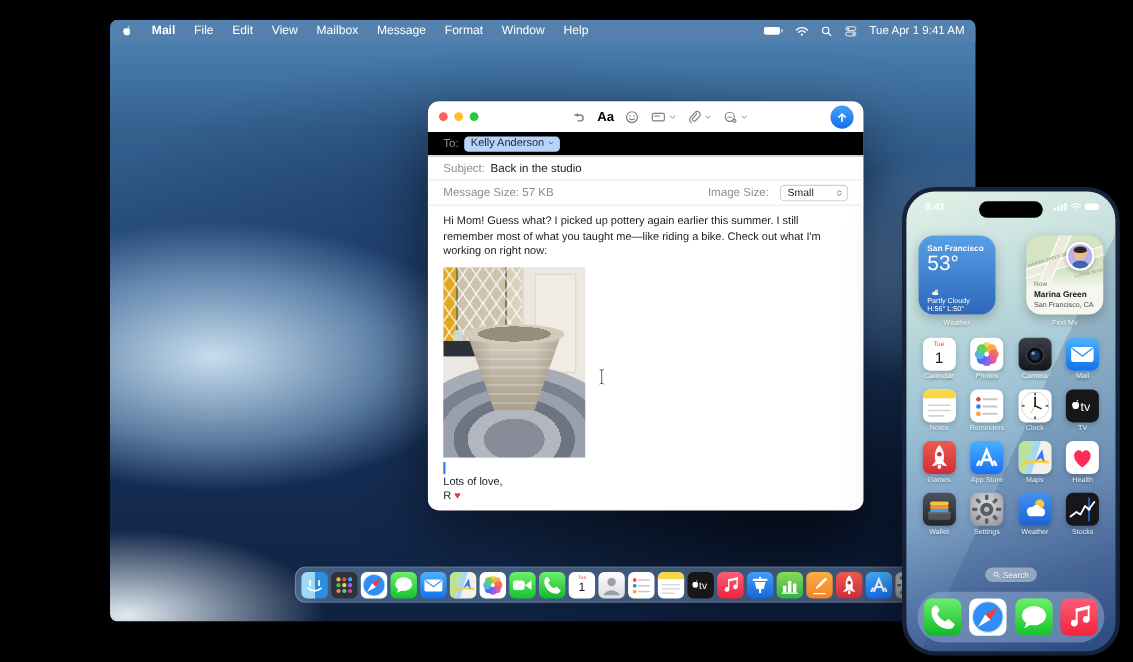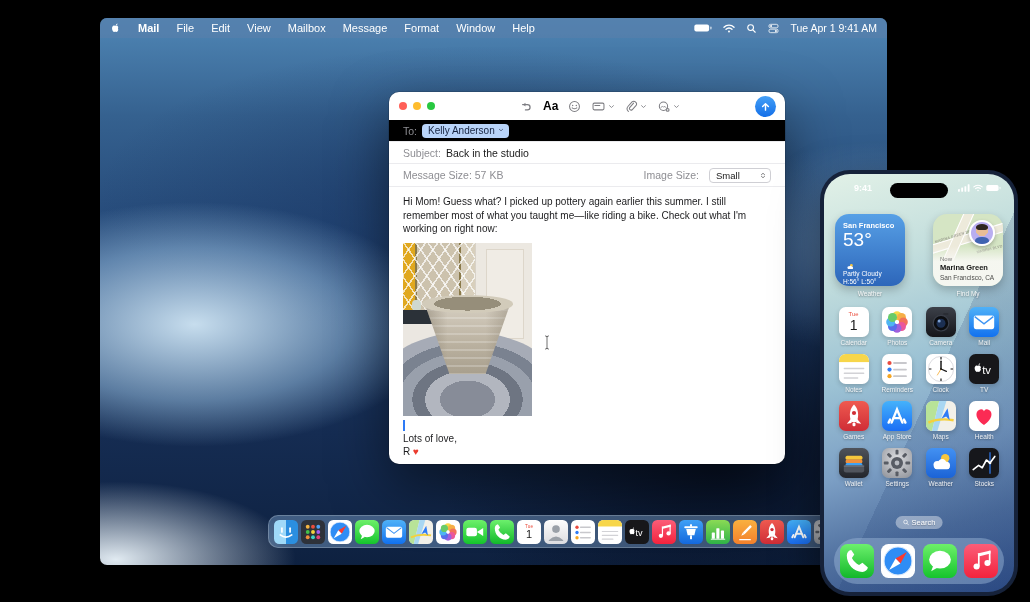--- a/index.html
+++ b/index.html
@@ -121,21 +121,21 @@
   .pi .cal-day { font-size:14px; }
 
   
   #iphone { position:absolute; left:820px; top:170px; width:198px; height:426px; background:#16223a;
     border-radius:30px; padding:4px; z-index:50; box-shadow:0 18px 45px rgba(0,0,0,.55); }
   #screen { position:relative; width:100%; height:100%; border-radius:26px; overflow:hidden;
     background:linear-gradient(163deg,#e2f1e7 0%,#c3dedd 22%,#9cc2d4 45%,#7b9ec4 65%,#50709f 82%,#2e4c86 100%); }
   #screen:before { content:""; position:absolute; inset:0;
     background:linear-gradient(115deg, transparent 0 54%, rgba(28,58,112,.18) 54% 100%); }
   #p-status { position:absolute; left:0; top:7px; width:100%; height:16px; }
-  #p-time { position:absolute; left:30px; top:2px; color:#fff; font-size:9px; font-weight:bold; }
+  #p-time { position:absolute; left:17px; top:2px; color:#fff; font-size:9px; font-weight:bold; }
   #island { position:absolute; left:50%; top:2px; transform:translateX(-50%); width:58px; height:15px; background:#000; border-radius:9px; }
   #p-sticons { position:absolute; right:13px; top:3px; display:flex; gap:3px; align-items:center; }
 
   .widget { position:absolute; top:40px; width:70px; height:72px; border-radius:14px; overflow:hidden;
     box-shadow:0 4px 10px rgba(0,0,0,.22); }
   #w-weather { left:11px; background:linear-gradient(180deg,#57a0e6,#2d66ba); color:#fff; padding:7px 7px 5px 8px; }
   #w-city { font-size:7.5px; font-weight:bold; }
   #w-temp { font-size:19px; font-weight:400; line-height:1.1; }
   #w-glyph { margin-top:7px; height:9px; position:relative; width:14px; }
   #w-cond { font-size:6.5px; margin-top:3px; }

